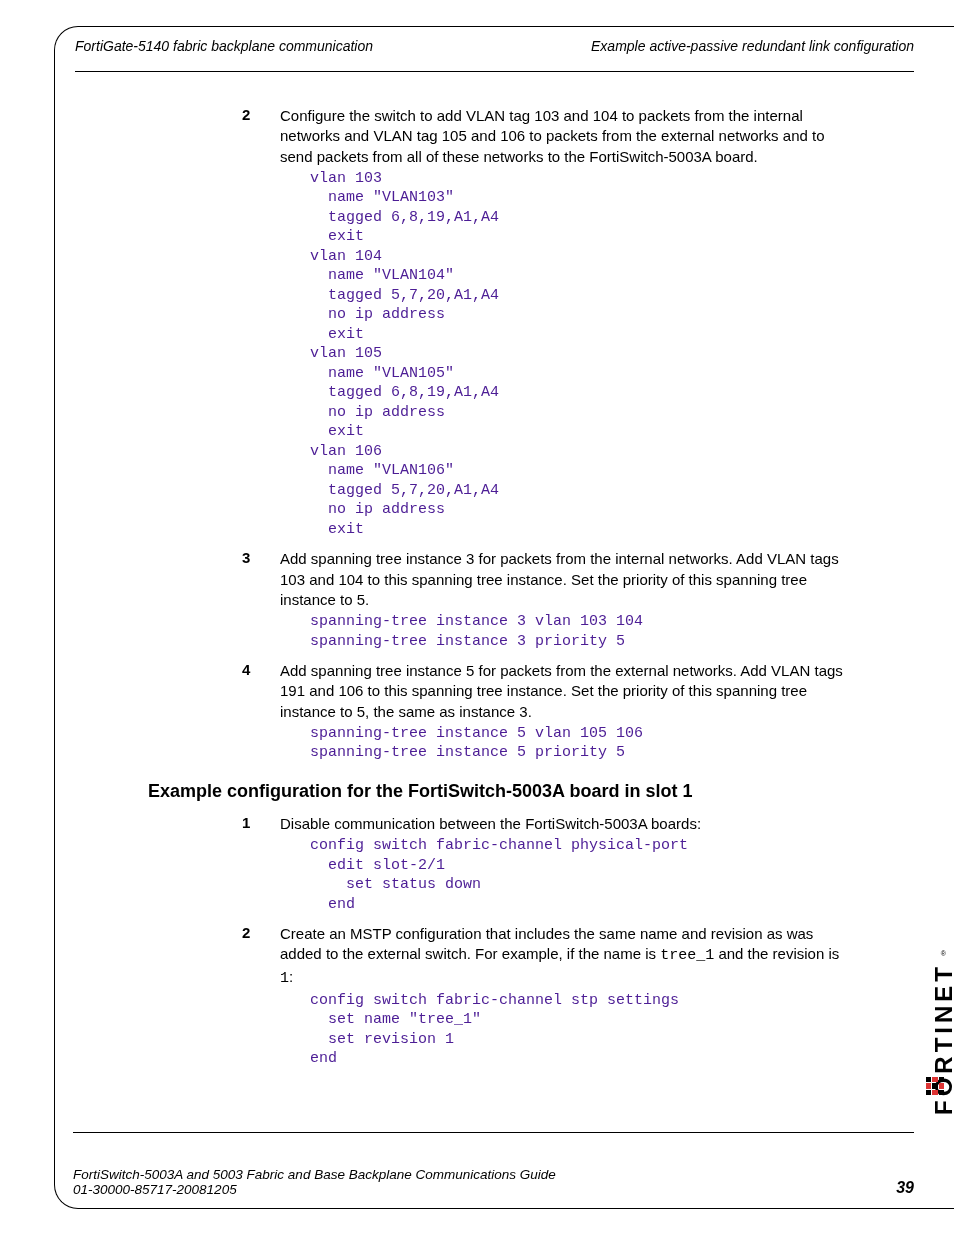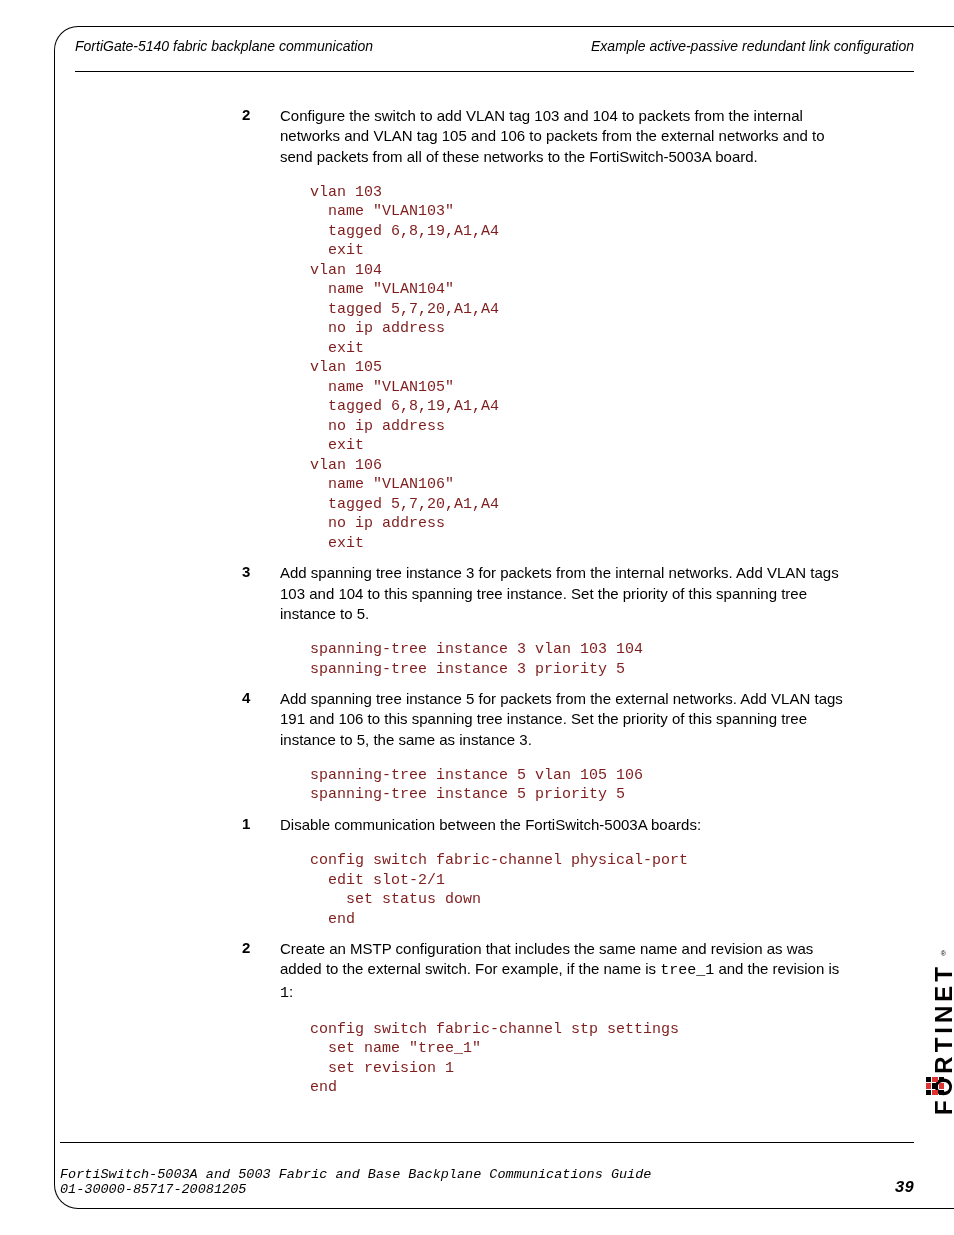--- a/index.html
+++ b/index.html
@@ -45,48 +45,47 @@
     }
     .step-wrap { margin-left: 94px; }
     .step-row { display: flex; align-items: flex-start; }
     .num { width: 38px; font-weight: bold; font-size: 15px; flex-shrink:0;}
     .step-text { font-size: 15px; line-height: 1.35; }
     .code {
       font-family: "Courier New", Courier, monospace;
       font-size: 15px;
       white-space: pre;
       line-height: 1.3;
-      margin: 16px 0 10px 68px;
-      color: #7f1d1d;
+      margin: 2px 0 10px 68px;
+      color: #4c1d95;
     }
     .subheading {
       font-weight: bold;
       font-size: 18px;
       margin: 18px 0 12px 0;
     }
     .body-text {
       margin-left: 132px;
       font-size: 15px;
       line-height: 1.35;
       margin-bottom: 8px;
     }
     .inline-mono { font-family: "Courier New", Courier, monospace; }
     .footer {
       position: absolute;
-      left: 60px;
+      left: 73px;
       right: 40px;
       bottom: 38px;
       font-style: italic;
       font-size: 13.5px;
       border-top: 1px solid #000;
-      padding-top: 8px;
+      padding-top: 18px;
       display: flex;
       justify-content: space-between;
       align-items: flex-end;
-      font-family: Liberation Mono, monospace;
     }
     .footer .right { font-weight: bold; font-style: italic; font-size: 16px; margin-top: 28px;}
     .logo {
       position: absolute;
       right: 6px;
       bottom: 100px;
       width: 22px;
       height: 180px;
       font-family: Arial, sans-serif;
     }
@@ -171,20 +170,21 @@
 
   <div class="step-wrap">
     <div class="step-row">
       <div class="num">4</div>
       <div class="step-text">Add spanning tree instance 5 for packets from the external networks. Add VLAN tags 191 and 106 to this spanning tree instance. Set the priority of this spanning tree instance to 5, the same as instance 3.</div>
     </div>
     <div class="code">spanning-tree instance 5 vlan 105 106
 spanning-tree instance 5 priority 5</div>
   </div>
 
+  <div class="subheading">Example configuration for the FortiSwitch-5003A board in slot 1</div>
 
 
   <div class="step-wrap">
     <div class="step-row">
       <div class="num">1</div>
       <div class="step-text">Disable communication between the FortiSwitch-5003A boards:</div>
     </div>
     <div class="code">config switch fabric-channel physical-port
   edit slot-2/1
     set status down

